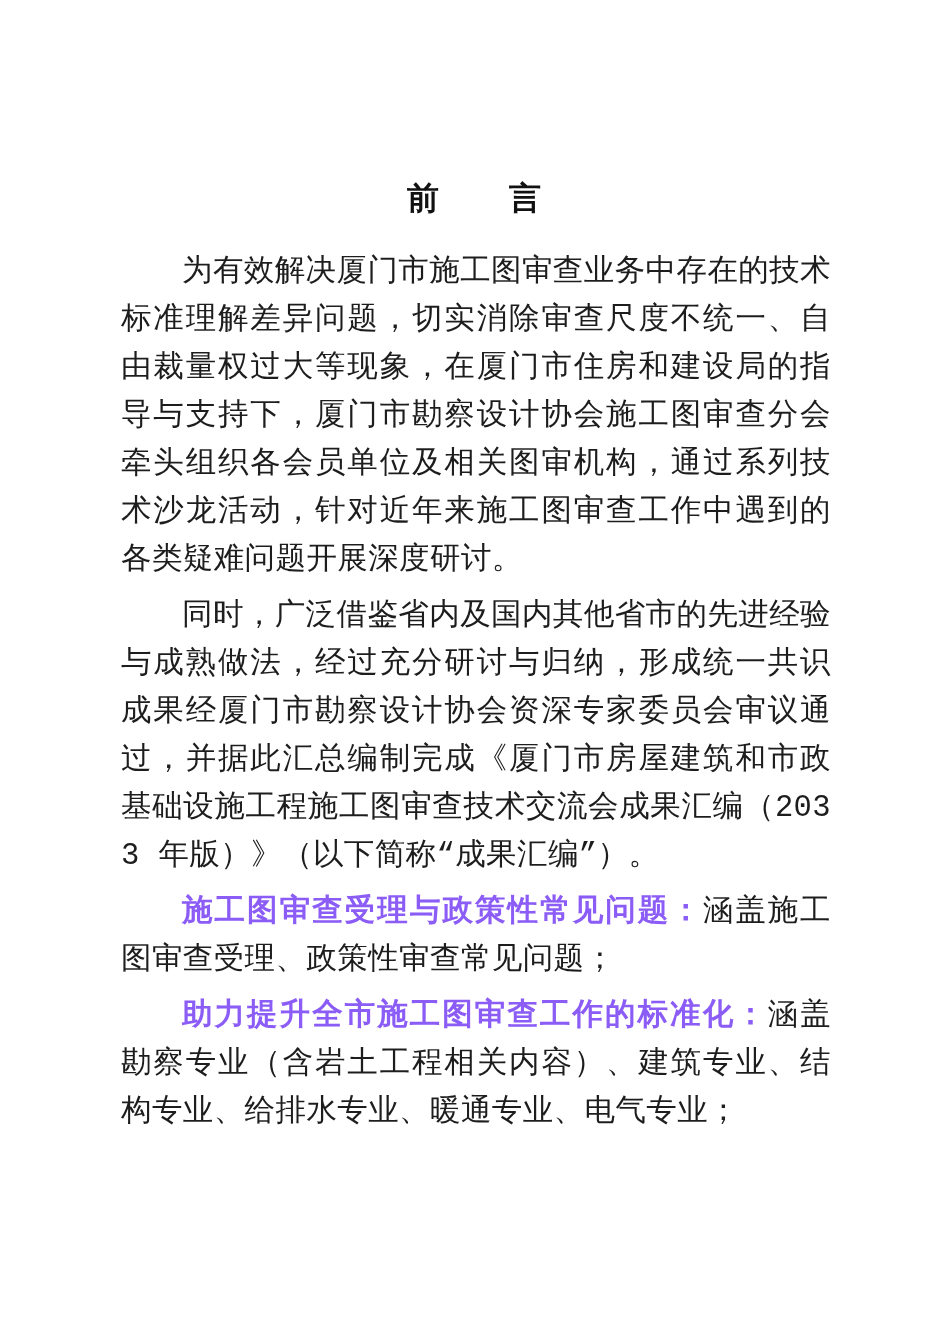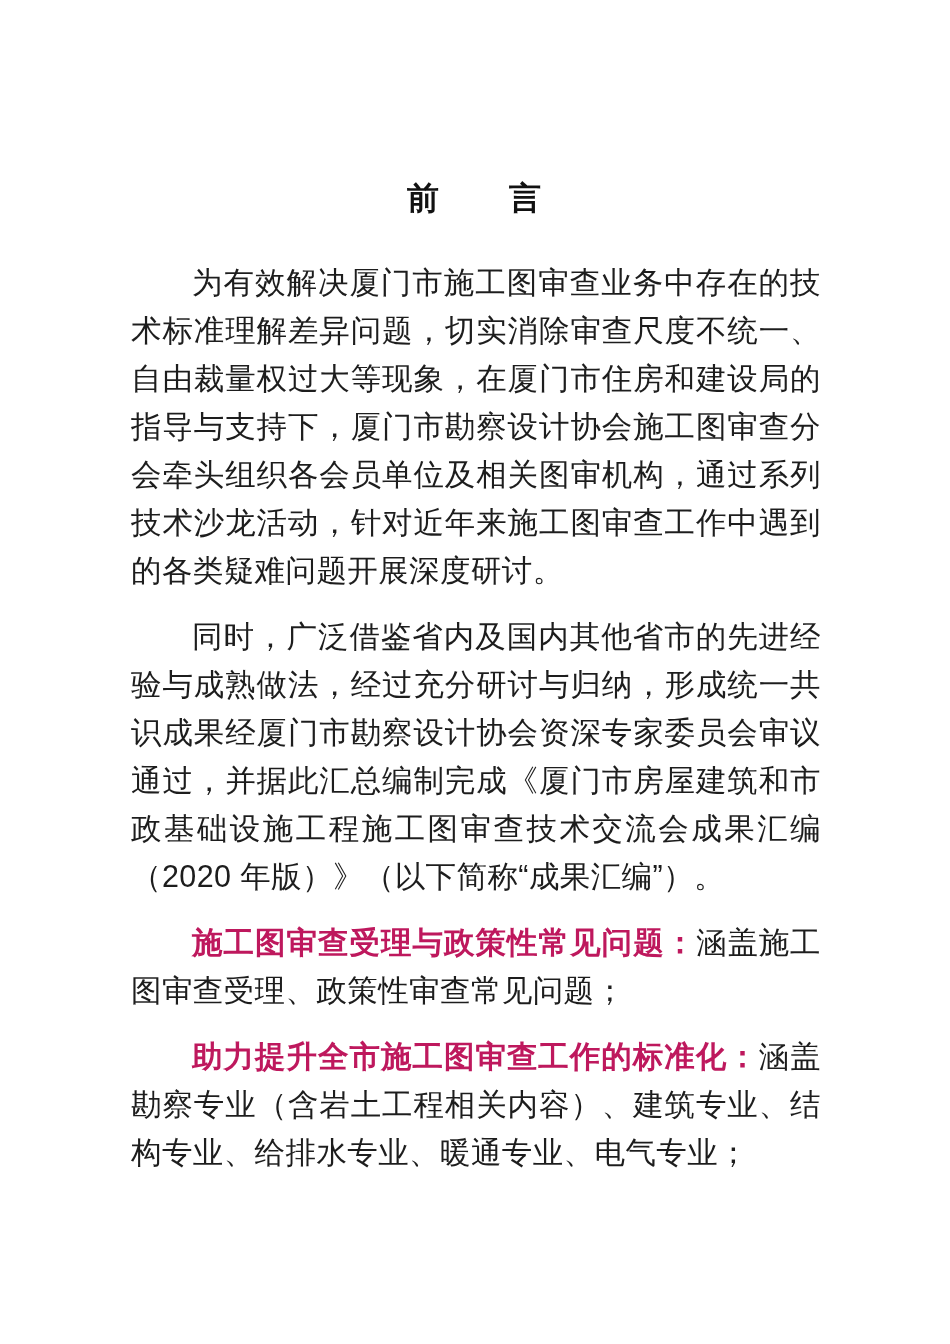--- a/index.html
+++ b/index.html
@@ -41,53 +41,53 @@
   }
 
   .body-block {
     position: absolute;
     top: 240px;
     left: 113px;
     width: 726px;
   }
 
   p.para {
-    margin: 18px;
+    margin: 8px;
     padding: 0;
     font-size: 30.5px;
     line-height: 48px;
     text-align: justify;
     text-justify: inter-character;
     text-indent: 61px;
     color: #1d1d1d;
-    font-family: Liberation Sans, sans-serif;
+    font-family: Liberation Mono, monospace;
     word-break: break-all;
     letter-spacing: 0.4px;
   }
 
   
 
   .lead {
     font-weight: bold;
-    color: #be185d;
+    color: #8b5cf6;
     letter-spacing: 0.6px;
   }
 </style>
 </head>
 <body>
 
 <div class="page">
 
   <div class="doc-title">前　　言</div>
 
   <div class="body-block">
 
     <p class="para">为有效解决厦门市施工图审查业务中存在的技术标准理解差异问题，切实消除审查尺度不统一、自由裁量权过大等现象，在厦门市住房和建设局的指导与支持下，厦门市勘察设计协会施工图审查分会牵头组织各会员单位及相关图审机构，通过系列技术沙龙活动，针对近年来施工图审查工作中遇到的各类疑难问题开展深度研讨。</p>
 
-    <p class="para">同时，广泛借鉴省内及国内其他省市的先进经验与成熟做法，经过充分研讨与归纳，形成统一共识成果经厦门市勘察设计协会资深专家委员会审议通过，并据此汇总编制完成《厦门市房屋建筑和市政基础设施工程施工图审查技术交流会成果汇编（2020 年版）》（以下简称“成果汇编”）。</p>
+    <p class="para">同时，广泛借鉴省内及国内其他省市的先进经验与成熟做法，经过充分研讨与归纳，形成统一共识成果经厦门市勘察设计协会资深专家委员会审议通过，并据此汇总编制完成《厦门市房屋建筑和市政基础设施工程施工图审查技术交流会成果汇编（2033 年版）》（以下简称“成果汇编”）。</p>
 
 
     <p class="para"><span class="lead">施工图审查受理与政策性常见问题：</span><span>涵盖施工图审查受理、政策性审查常见问题；</span></p>
 
     <p class="para"><span class="lead">助力提升全市施工图审查工作的标准化：</span><span>涵盖勘察专业（含岩土工程相关内容）、建筑专业、结构专业、给排水专业、暖通专业、电气专业；</span></p>
 
   </div>
 </div>
 
 </body></html>

